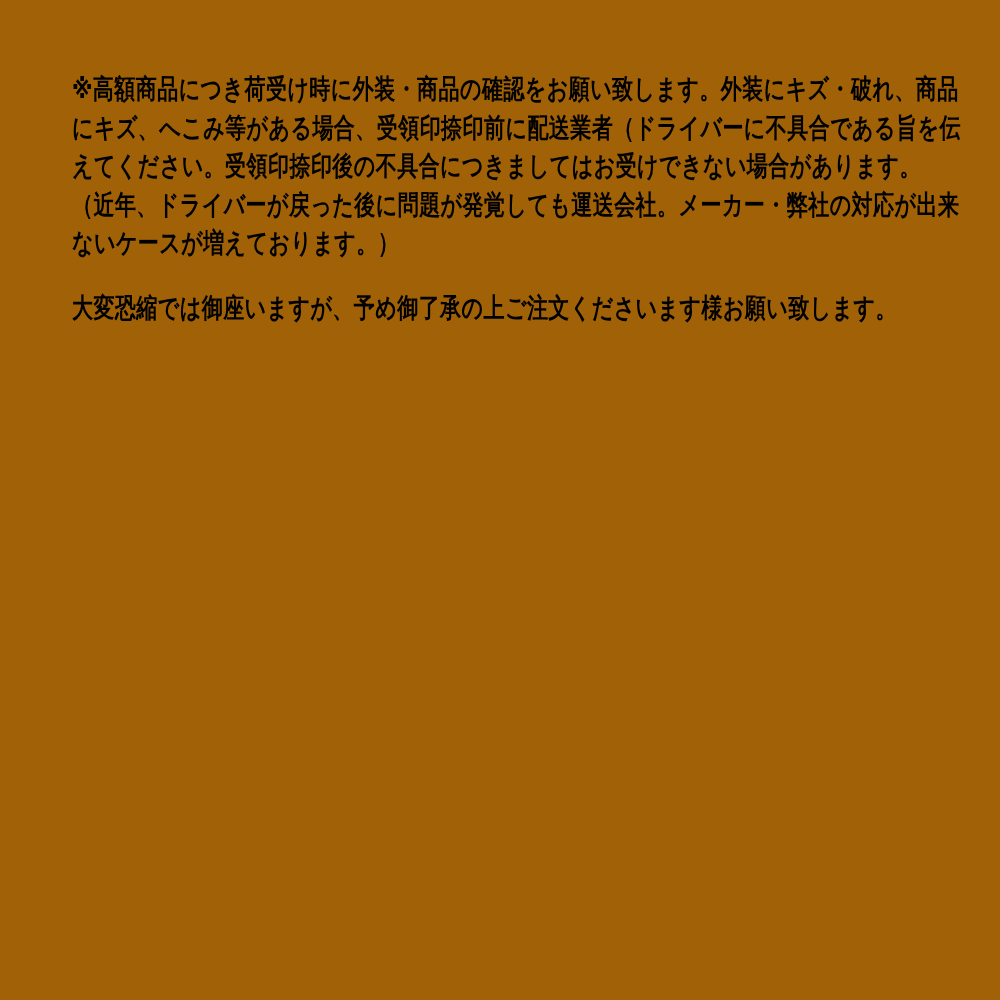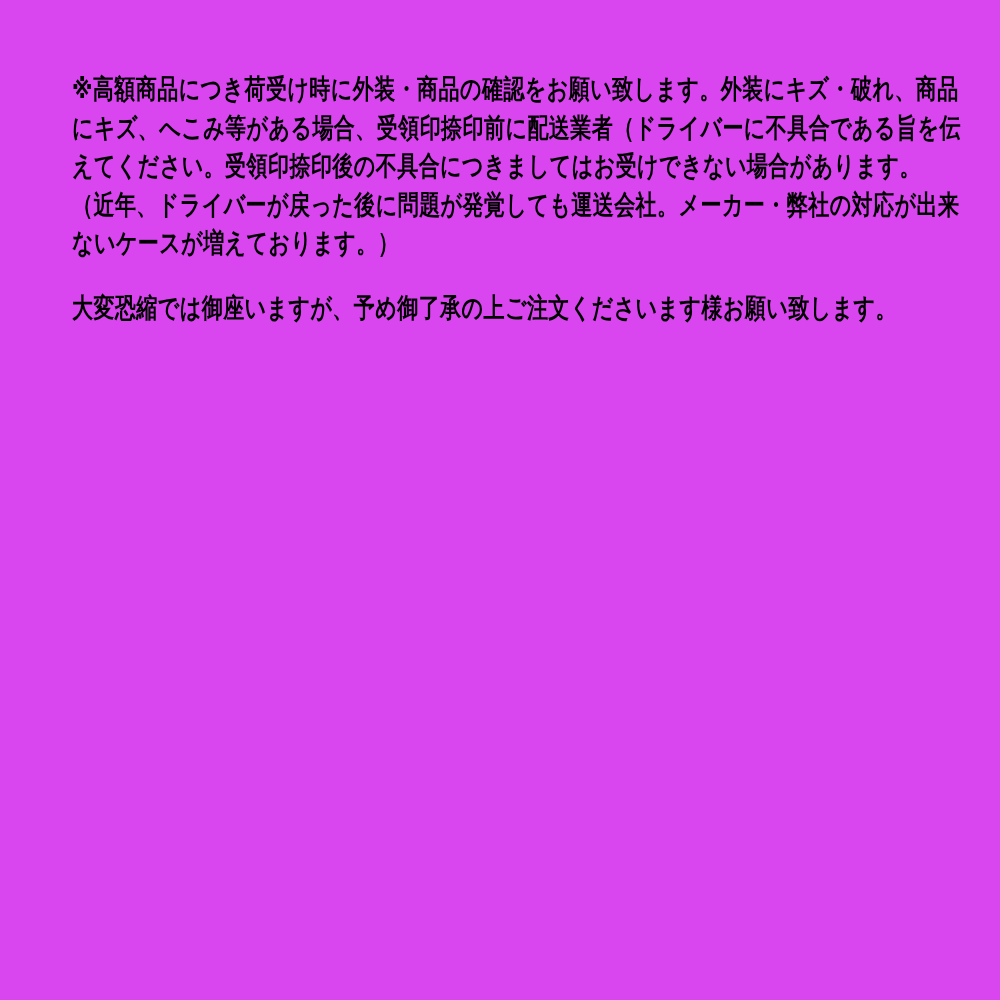--- a/index.html
+++ b/index.html
@@ -10,21 +10,21 @@
   body {
     width: 1000px;
     height: 1000px;
     overflow: hidden;
     font-family: "DejaVu Sans", sans-serif;
   }
   .page {
     position: relative;
     width: 1000px;
     height: 1000px;
-    background: #d946ef;
+    background: #a16207;
     box-sizing: border-box;
     padding: 70px 60px 0 72px;
   }
   .notice-block {
     transform: scaleX(0.78);
     transform-origin: 0 0;
     width: 1140px; 
     color: #000000;
     font-weight: 700;
     font-size: 27px;

